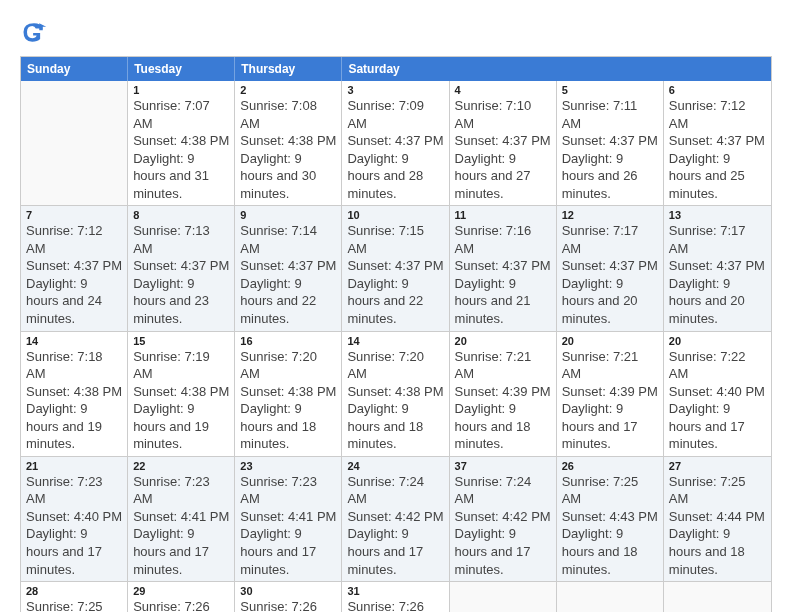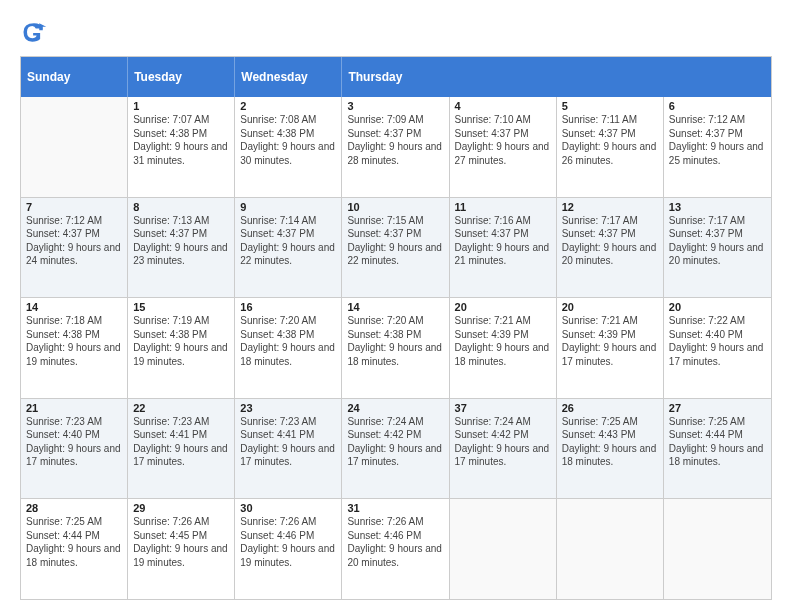--- a/index.html
+++ b/index.html
@@ -60,21 +60,21 @@
     }
     .cal-header {
       display: grid;
       grid-template-columns: repeat(7, 1fr);
       background-color: #3a7bd5;
     }
     .cal-header-cell {
       color: #fff;
       font-size: 12px;
       font-weight: bold;
-      padding: 13px 6px;
+      padding: 5px 6px;
       text-align: left;
       border-right: 1px solid rgba(255,255,255,0.3);
     }
     .cal-header-cell:last-child { border-right: none; }
     .cal-body {
       flex: 1;
       display: flex;
       flex-direction: column;
     }
     .cal-row {
@@ -95,21 +95,21 @@
     .cal-cell:last-child { border-right: none; }
     .cal-cell.empty { background: #f9f9f9; }
     .cal-cell .day-num {
       font-size: 11px;
       font-weight: bold;
       color: #222;
       display: block;
       margin-bottom: 1px;
     }
     .cal-cell .info {
-      font-size: 10px;
+      font-size: 13px;
       color: #444;
       line-height: 1.35;
     }
     .cal-row.shaded {
       background-color: #f0f4f8;
     }
     .cal-row.shaded .cal-cell {
       background-color: #f0f4f8;
     }
   </style>
@@ -131,22 +131,22 @@
     <div class="title-block">
       <div class="month-title"></div>
       <div class="location"></div>
     </div>
   </div>
 
   <div class="calendar">
     <div class="cal-header">
     <div class="cal-header-cell">Sunday</div>
         <div class="cal-header-cell">Tuesday</div>
-        <div class="cal-header-cell">Wednesday</div>
         <div class="cal-header-cell">Thursday</div>
+        <div class="cal-header-cell">Saturday</div>
       </div>
     <div class="cal-body">
     <div class="cal-row">
           <div class="cal-cell empty"></div>
           <div class="cal-cell">
             <span class="day-num">1</span>
             <div class="info">Sunrise: 7:07 AM<br>Sunset: 4:38 PM<br>Daylight: 9 hours and 31 minutes.</div>
           </div>
           <div class="cal-cell">
             <span class="day-num">2</span>

